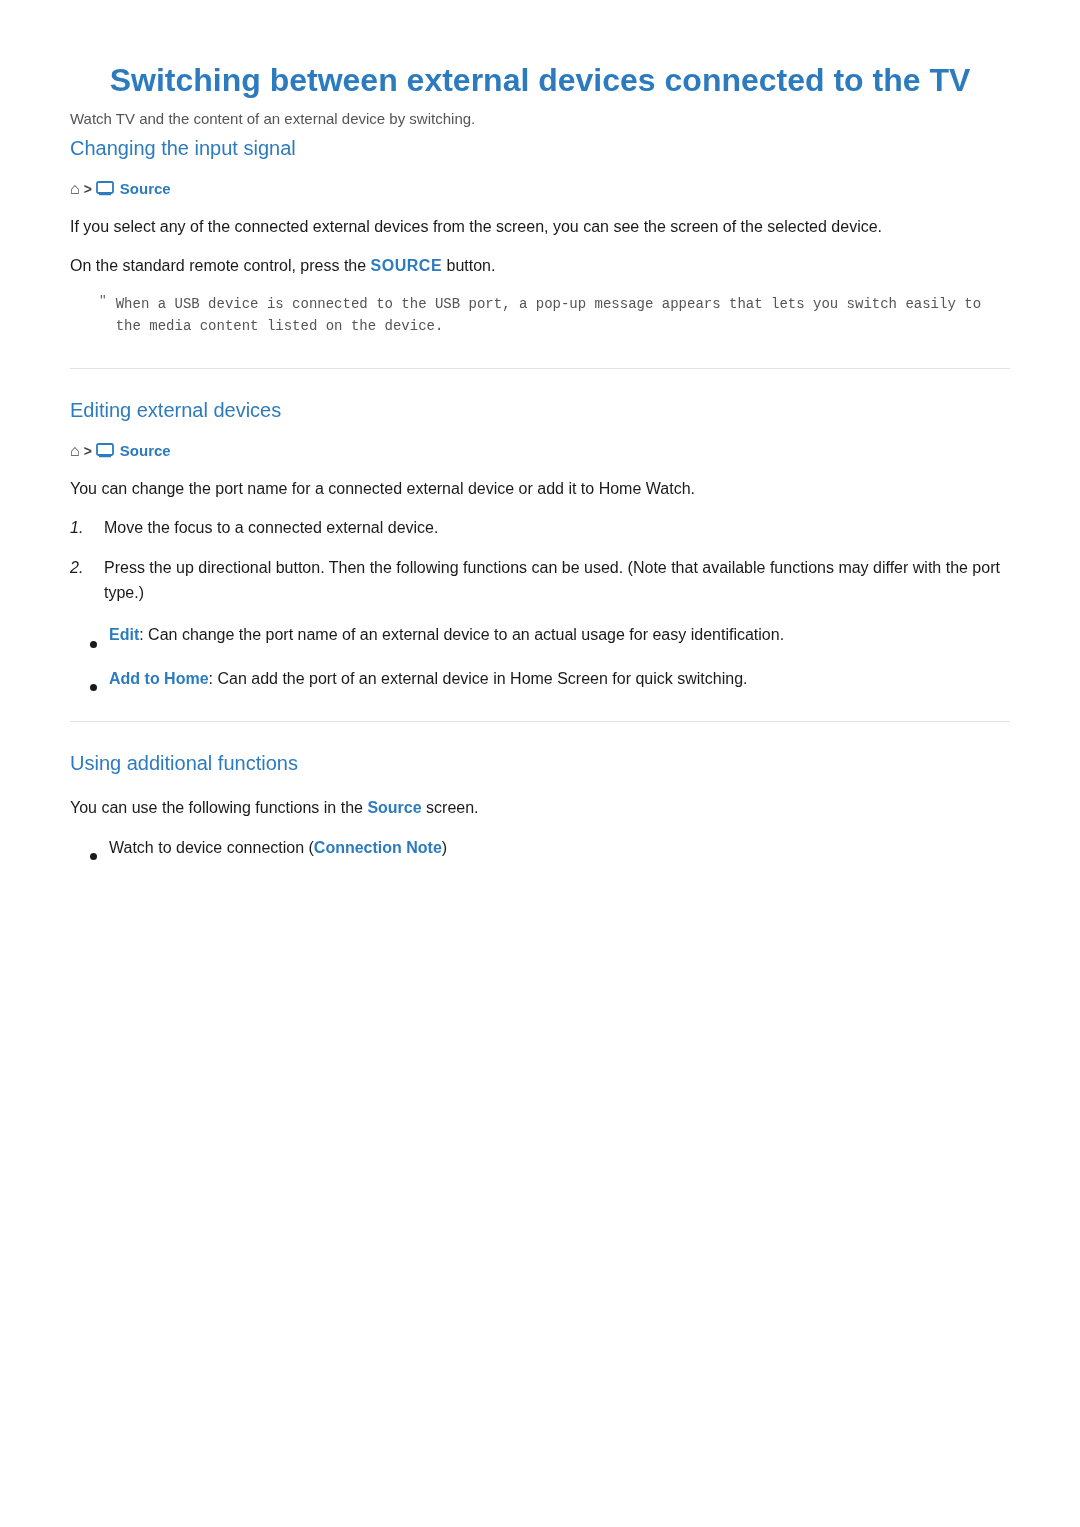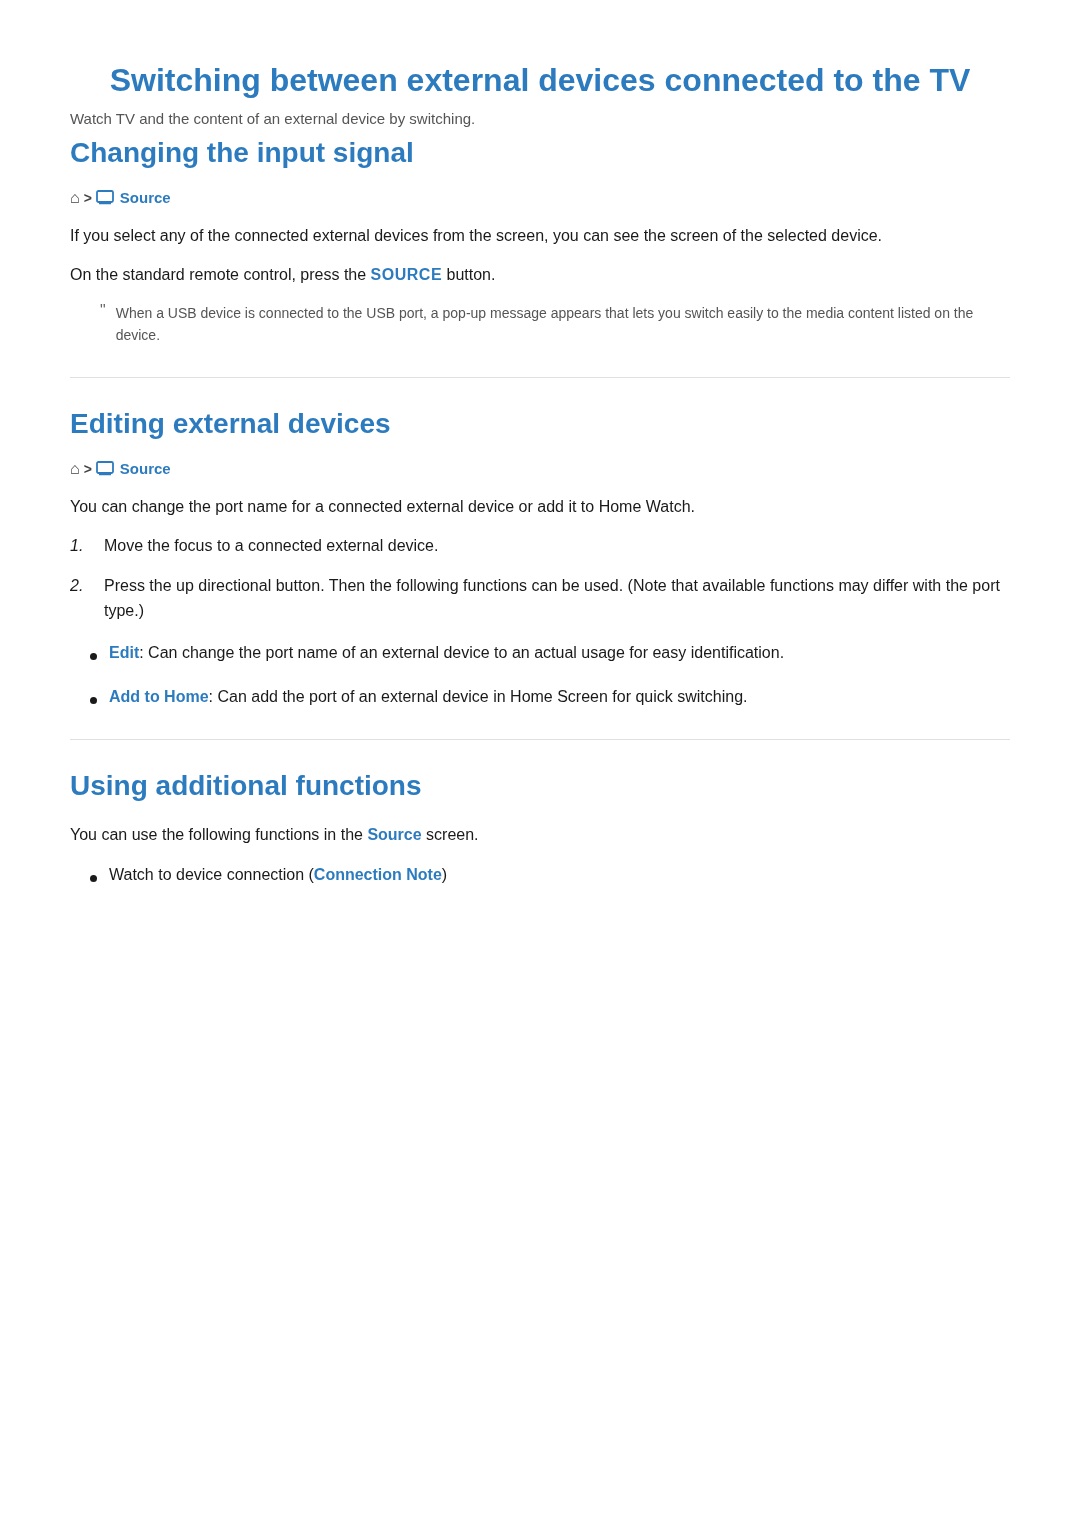--- a/index.html
+++ b/index.html
@@ -27,22 +27,22 @@
       margin-top: 20px;
       text-align: center;
     }
 
     .page-subtitle {
       font-size: 15px;
       color: #555555;
     }
 
     .section-title {
-      font-size: 28px;
-      font-weight: 700;
+      font-size: 20px;
+      font-weight: 400;
       color: #2d7bbf;
       margin-bottom: 20px;
       margin-top: 10px;
     }
 
     .path-line {
       display: flex;
       align-items: center;
       gap: 4px;
       margin-bottom: 16px;
@@ -85,20 +85,21 @@
     .note-quote {
       color: #666;
       font-size: 16px;
       flex-shrink: 0;
     }
 
     .note-text {
       font-size: 14px;
       color: #555;
       line-height: 1.6;
+      font-family: Liberation Mono, monospace;
     }
 
     .section-divider {
       border: none;
       border-top: 1px solid #e0e0e0;
       margin: 30px 0;
     }
 
     .ordered-list {
       margin: 10px 0 16px 0;
@@ -128,21 +129,21 @@
       list-style: none;
     }
 
     .bullet-list li {
       display: flex;
       gap: 12px;
       margin-bottom: 18px;
       font-size: 16px;
       line-height: 1.6;
       color: #1a1a1a;
-      align-items: center;
+      align-items: flex-end;
     }
 
     .bullet-dot {
       width: 7px;
       height: 7px;
       background: #1a1a1a;
       border-radius: 50%;
       margin-top: 8px;
       flex-shrink: 0;
     }

